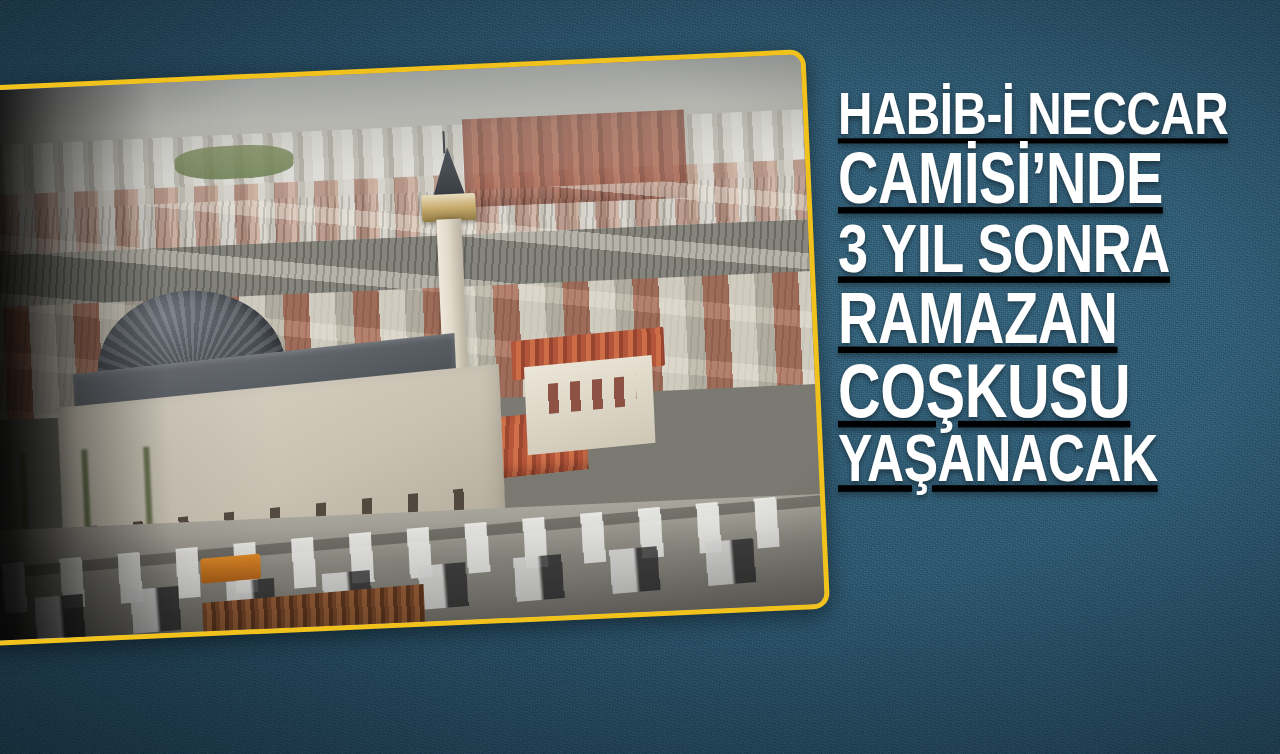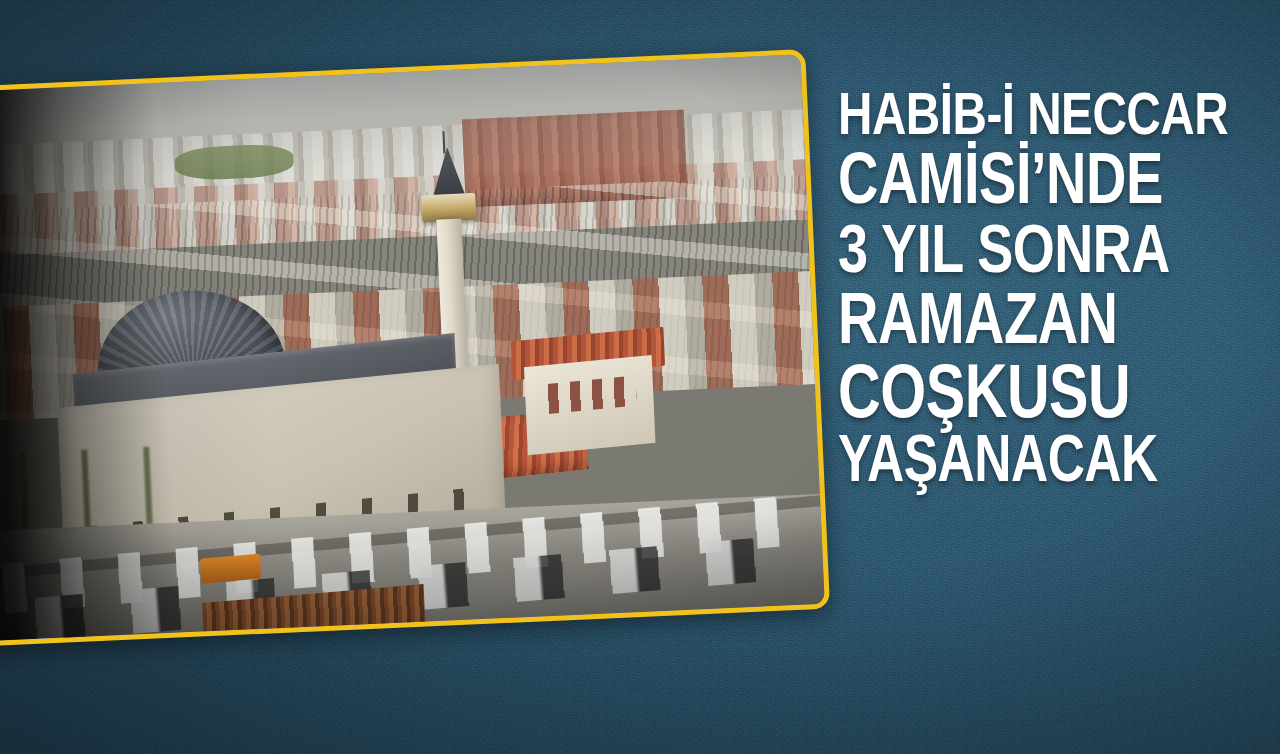--- a/index.html
+++ b/index.html
@@ -304,20 +304,21 @@
     position: absolute; inset: 0;
     background: linear-gradient(180deg, rgba(210,212,206,.30) 0%, rgba(210,212,206,0) 30%);
   }
 
   
   .headline {
     position: absolute;
     left: 838px;
     top: 96px;
     width: 424px;
+    text-decoration: underline;
   }
   .hl {
     display: block;
     color: #ffffff;
     font-family: "Liberation Sans", sans-serif;
     font-weight: bold;
     text-transform: uppercase;
     letter-spacing: -0.5px;
     white-space: nowrap;
     transform-origin: left center;

